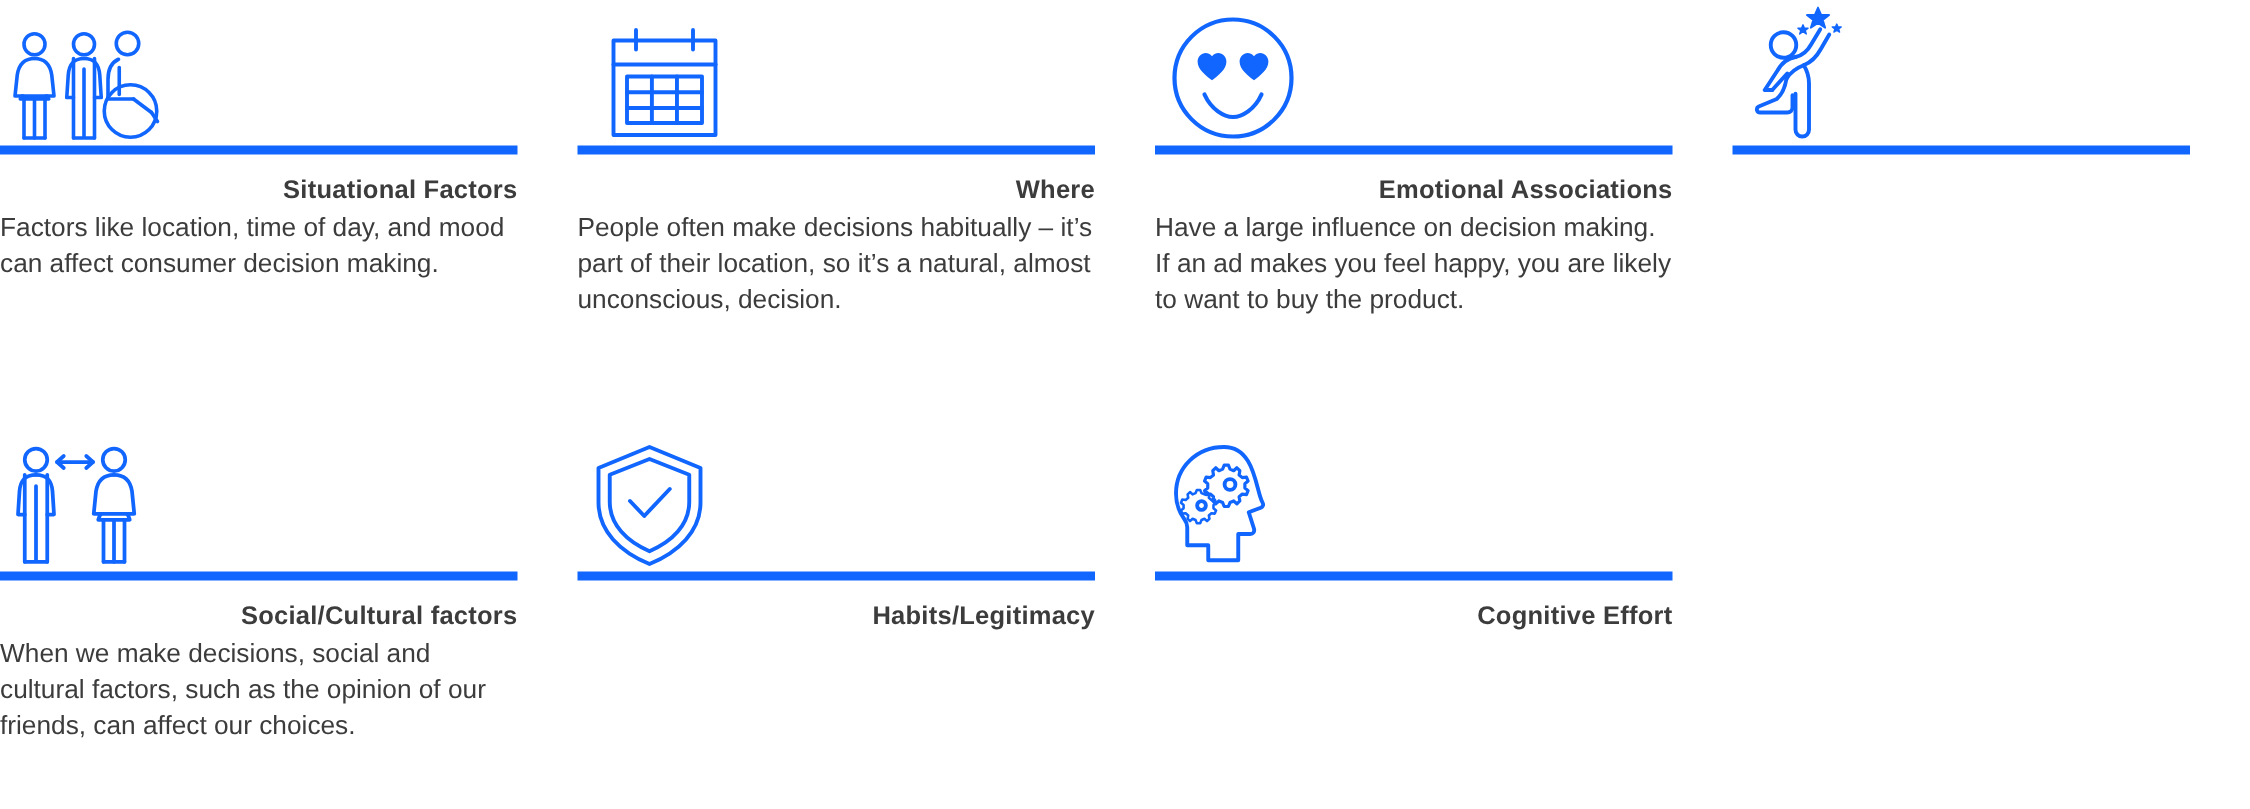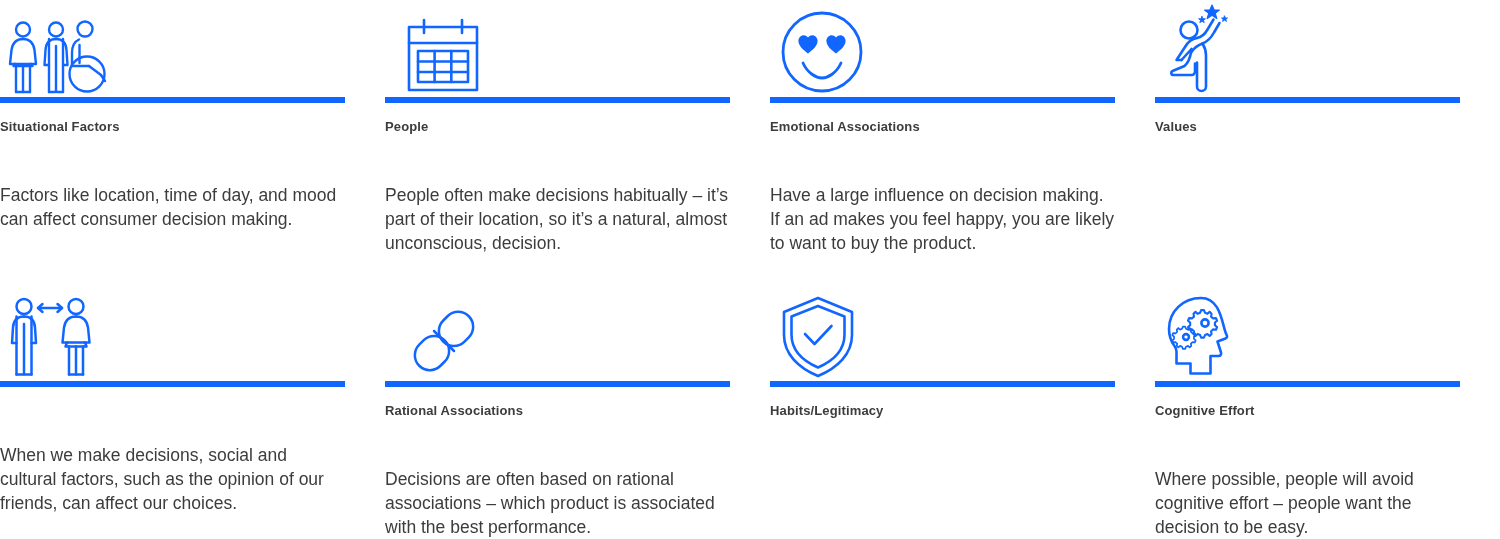--- a/index.html
+++ b/index.html
@@ -52,35 +52,35 @@
 
   
   .rule {
     height: 6px;
     background: #1166ff;
     margin-top: 1px;
     margin-bottom: 12px;
   }
 
   .card-title {
-    font-size: 13px;
+    font-size: 17px;
     font-weight: bold;
     line-height: 24px;
     color: #3c3c3c;
     letter-spacing: 0.01em;
     white-space: nowrap;
+    text-align: right;
   }
 
   .card-body {
     font-size: 17.5px;
     font-weight: normal;
     line-height: 24px;
     color: #3c3c3c;
     max-width: 345px;
-    margin-top: 44px;
   }
 
   
   .row2 .icon-wrap {
     height: 100px;
   }
 
   
   .c-situational .icon-wrap { padding-left: 2px; }
   .c-habits .icon-wrap { padding-left: 22px; }
@@ -132,21 +132,21 @@
         <svg width="76" height="76" viewBox="0 0 76 76" fill="none" stroke="#1166ff" stroke-width="2.6" stroke-linecap="round" stroke-linejoin="round">
           <rect x="2" y="9" width="68" height="63"></rect>
           <path d="M2 25 h68"></path>
           <path d="M17 2 v13 M55 2 v13"></path>
           <rect x="11" y="33" width="50" height="31"></rect>
           <path d="M11 43.5 h50 M11 54 h50"></path>
           <path d="M27.6 33 v31 M44.3 33 v31"></path>
         </svg>
       </div>
       <div class="rule"></div>
-      <div class="card-title">People</div>
+      <div class="card-title">Where</div>
       <div class="card-body">People often make decisions habitually – it’s part of their location, so it’s a natural, almost unconscious, decision.</div>
     </div>
 
     <div class="card c-emotional">
       <div class="icon-wrap">
         <svg width="84" height="84" viewBox="0 0 84 84" fill="none" stroke="#1166ff" stroke-width="2.8" stroke-linecap="round" stroke-linejoin="round">
           <circle cx="42" cy="42" r="39"></circle>
           <path d="M28 27.5 c-3.6 -4.4 -9.6 -1.6 -9.6 3.6 c0 5 5.4 9.2 9.6 12.4 c4.2 -3.2 9.6 -7.4 9.6 -12.4 c0 -5.2 -6 -8 -9.6 -3.6z" fill="#1166ff" stroke="none"></path>
           <path d="M56 27.5 c-3.6 -4.4 -9.6 -1.6 -9.6 3.6 c0 5 5.4 9.2 9.6 12.4 c4.2 -3.2 9.6 -7.4 9.6 -12.4 c0 -5.2 -6 -8 -9.6 -3.6z" fill="#1166ff" stroke="none"></path>
           <path d="M23 53 c4.5 10 13 15 19 15 c6 0 14.5 -5 19 -15"></path>
@@ -173,21 +173,20 @@
           <path d="M30 36 c-6 1 -9.5 4.5 -12 9 l-8.5 13 h5"></path>
           <path d="M14.5 58 l10 -11"></path>
           <path d="M35.5 41.5 c-5.5 2 -9 5 -11.5 9"></path>
 
           <path d="M24 50.5 c-1 6 -2.5 10 -6.5 13.5 l-12 5 c-2 1 -1.5 4 1 4 h18 c2 0 3.5 -1.5 3.5 -3.5 v-8"></path>
 
           <path d="M35.5 41.5 c2.5 4 3.5 7.5 3.5 12 v31 c0 2.5 -2 4.5 -4.5 4.5 c-2.5 0 -4.5 -2 -4.5 -4.5 v-24"></path>
         </svg>
       </div>
       <div class="rule"></div>
-      <div class="card-title">Values</div>
     </div>
 
     <div class="card c-social row2">
       <div class="icon-wrap">
         <svg width="92" height="84" viewBox="0 0 92 84" fill="none" stroke="#1166ff" stroke-width="2.5" stroke-linecap="round" stroke-linejoin="round">
 
           <circle cx="20" cy="12.5" r="7.5"></circle>
           <path d="M20 22.5 c-8 0 -10.5 4.5 -11 11 l-1 15.5 h4.5"></path>
           <path d="M20 22.5 c8 0 10.5 4.5 11 11 l1 15.5 h-4.5"></path>
           <path d="M12.5 22.5 v58 M27.5 22.5 v58 M20 30 v50.5"></path>
@@ -199,37 +198,24 @@
 
           <circle cx="72" cy="12.5" r="7.5"></circle>
           <path d="M72 22.5 c-8 0 -11 4.5 -12 11 l-1.5 15 h5"></path>
           <path d="M72 22.5 c8 0 11 4.5 12 11 l1.5 15 h-5"></path>
           <path d="M63 48.5 h18 l1.5 4 h-21z"></path>
           <path d="M65 52.5 v28 M72 52.5 v28 M79 52.5 v28"></path>
           <path d="M65 80.5 h14"></path>
         </svg>
       </div>
       <div class="rule"></div>
+      <div class="card-title">Social/Cultural factors</div>
       <div class="card-body">When we make decisions, social and cultural factors, such as the opinion of our friends, can affect our choices.</div>
     </div>
 
-    <div class="card c-rational row2">
-      <div class="icon-wrap">
-        <svg width="74" height="74" viewBox="0 0 74 74" fill="none" stroke="#1166ff" stroke-width="2.5" stroke-linecap="round" stroke-linejoin="round">
-          <g transform="rotate(45 37 37)">
-            <rect x="22" y="2" width="30" height="36" rx="15"></rect>
-            <rect x="22" y="36" width="30" height="36" rx="15"></rect>
-          </g>
-          <path d="M27 27 l20 20"></path>
-        </svg>
-      </div>
-      <div class="rule"></div>
-      <div class="card-title">Rational Associations</div>
-      <div class="card-body">Decisions are often based on rational associations – which product is associated with the best performance.</div>
-    </div>
 
     <div class="card c-trust row2">
       <div class="icon-wrap">
         <svg width="72" height="82" viewBox="0 0 72 82" fill="none" stroke="#1166ff" stroke-width="2.6" stroke-linecap="round" stroke-linejoin="round">
           <path d="M36 2 L70 16 v23 c0 19 -14.5 33 -34 41 C16.5 72 2 58 2 39 V16z"></path>
           <path d="M36 10 L62.5 20.5 v18 c0 15.5 -11.5 26.5 -26.5 33 C21 65 9.5 54 9.5 38.5 v-18z"></path>
           <path d="M23 38 l9.5 10 l17 -18"></path>
         </svg>
       </div>
       <div class="rule"></div>
@@ -247,17 +233,16 @@
           </g>
 
           <g transform="translate(21,41)">
             <path d="M0 -12.5 l3 1.3 l2.6 -2.4 l2.4 2.4 l-0.6 3.4 l2.6 2.2 l3.4 -0.4 l1.3 3.2 l-2.6 2.2 l0 3.4 l2.6 2.2 l-1.3 3.2 l-3.4 -0.4 l-2.6 2.2 l0.6 3.4 l-2.4 2.4 l-2.6 -2.4 l-3 1.3 l-1.3 3.2 l-3.4 0 l-1.3 -3.2 l-3 -1.3 l-2.6 2.4 l-2.4 -2.4 l0.6 -3.4 l-2.6 -2.2 l-3.4 0.4 l-1.3 -3.2 l2.6 -2.2 l0 -3.4 l-2.6 -2.2 l1.3 -3.2 l3.4 0.4 l2.6 -2.2 l-0.6 -3.4 l2.4 -2.4 l2.6 2.4 l3 -1.3 l1.3 -3.2 l3.4 0z" transform="scale(0.66)"></path>
             <circle cx="0" cy="0" r="2.9"></circle>
           </g>
         </svg>
       </div>
       <div class="rule"></div>
       <div class="card-title">Cognitive Effort</div>
-      <div class="card-body">Where possible, people will avoid cognitive effort – people want the decision to be easy.</div>
     </div>
 
   </div>
 </div>
 
 </body></html>

